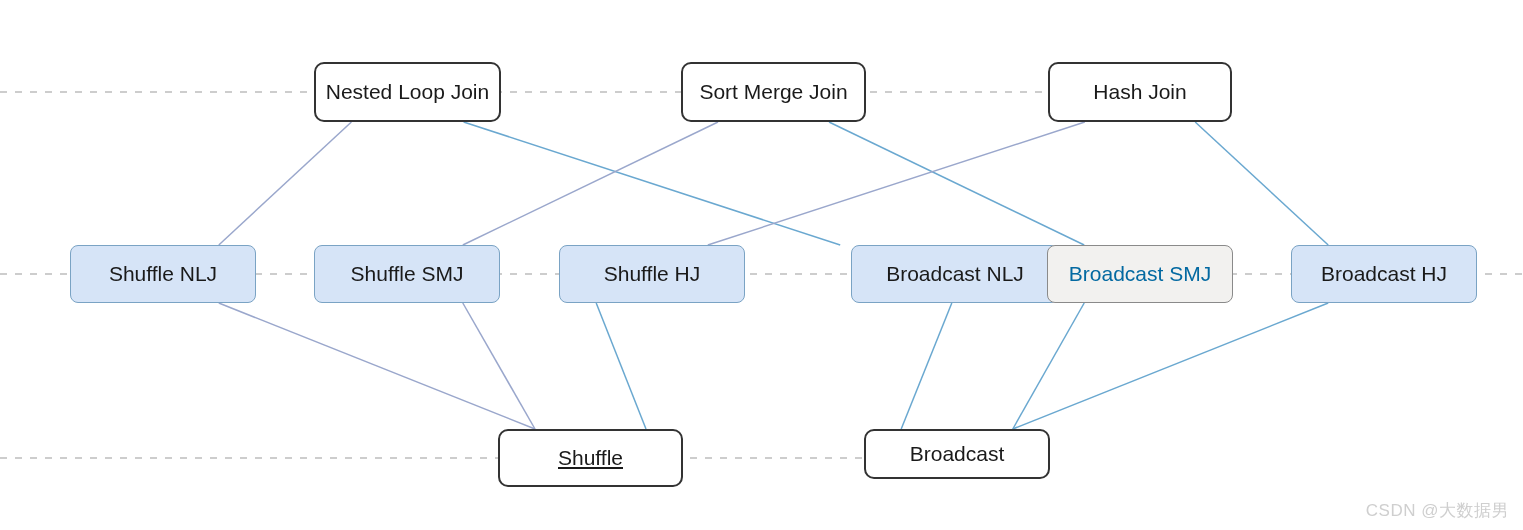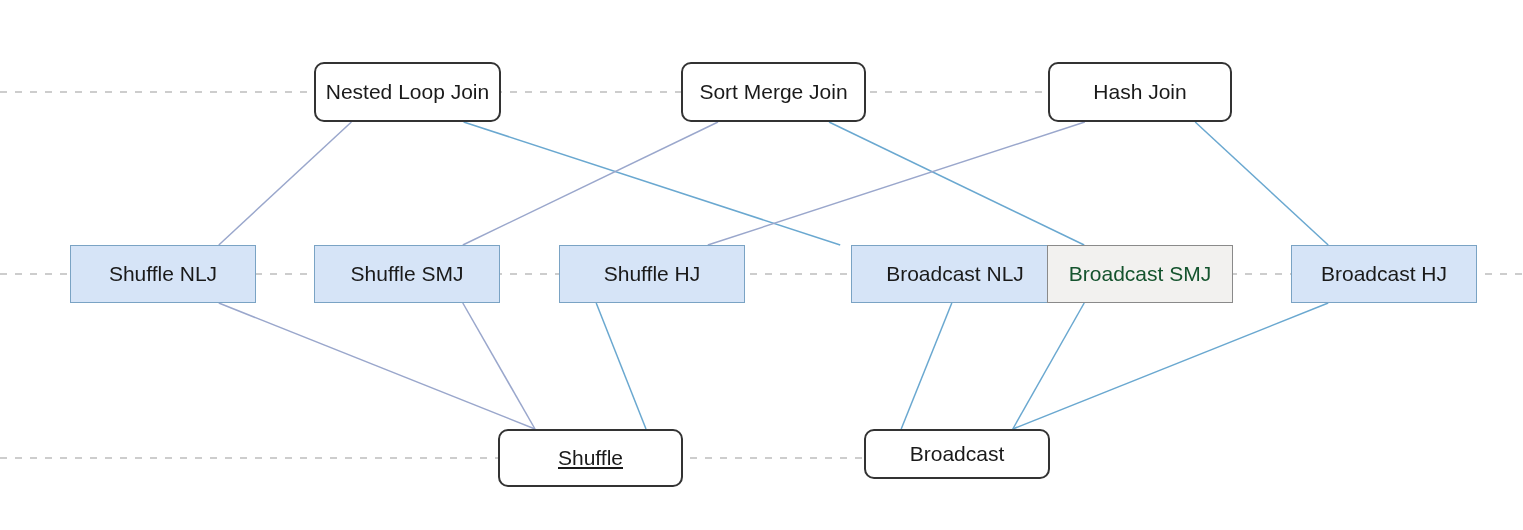--- a/index.html
+++ b/index.html
@@ -37,28 +37,28 @@
   .node-round {
     border: 2px solid #333333;
     background: #ffffff;
     border-radius: 10px;
     color: #1a1a1a;
     font-size: 21px;
   }
   .node-rect {
     border: 1.5px solid #7aa3c4;
     background: #d6e4f7;
-    border-radius: 0;
+    border-radius: 8px;
     color: #1a1a1a;
     font-size: 21px;
   }
   .node-rect.disabled {
     border: 1.5px solid #8a8a8a;
     background: #f2f1ef;
-    color: #14532d;
+    color: #0369a1;
   }
   .watermark {
     position: absolute;
     right: 14px;
     bottom: 8px;
     color: #cfcfcf;
     font-size: 17px;
     letter-spacing: 0.5px;
     user-select: none;
   }
@@ -112,13 +112,14 @@
       <div class="node node-rect" style="left: 1291px; top: 245px; width: 186px; height: 58px;">
         <span>Broadcast HJ</span>
       </div>
       <div class="node node-round" style="left: 498px; top: 429px; width: 185px; height: 58px; text-decoration: underline;">
         <span>Shuffle</span>
       </div>
       <div class="node node-round" style="left: 864px; top: 429px; width: 186px; height: 50px;">
         <span>Broadcast</span>
       </div>
     </div>
+  <div class="watermark">CSDN @大数据男</div>
 </div>
 
 </body></html>

